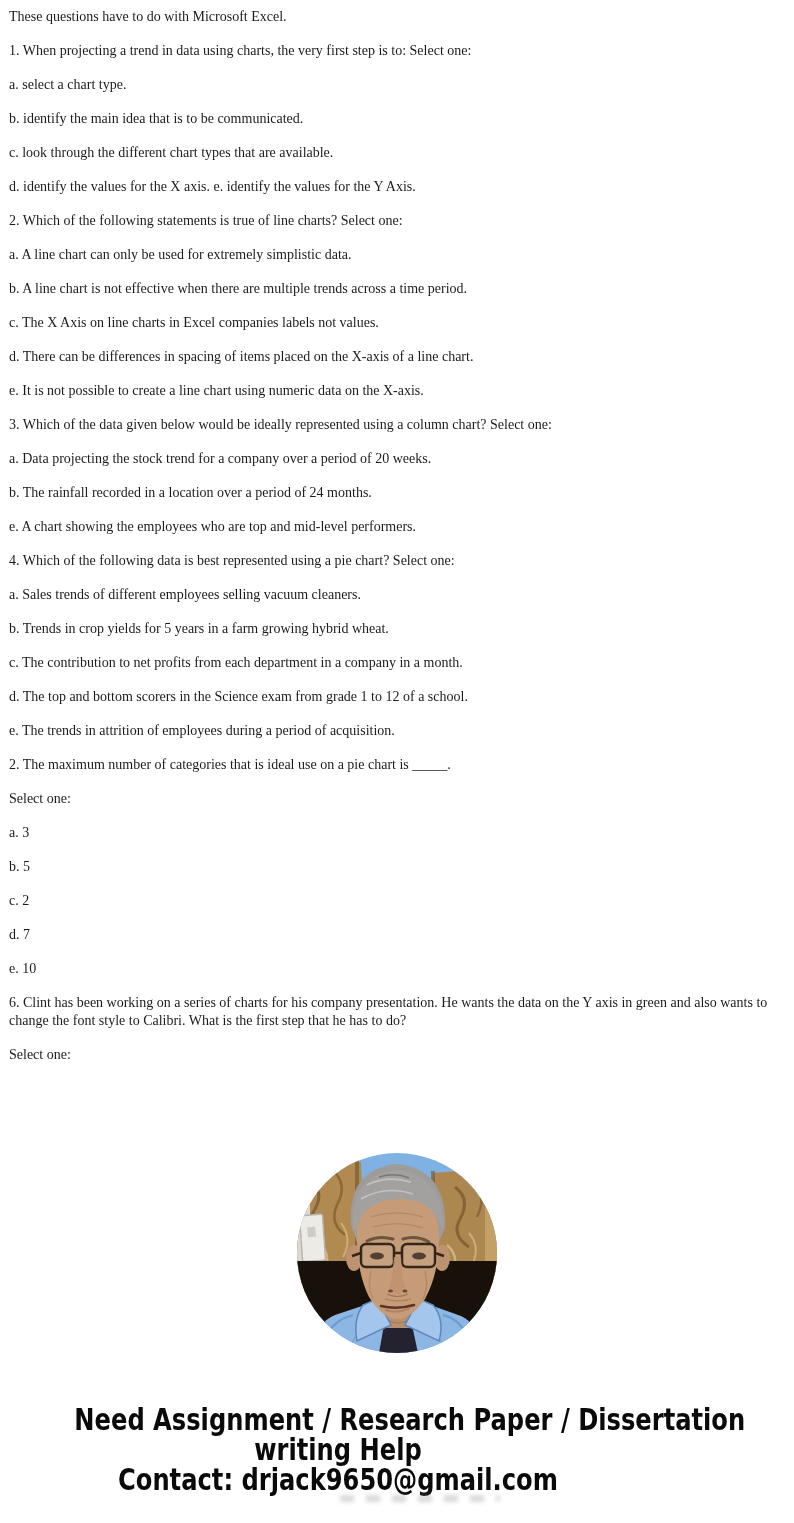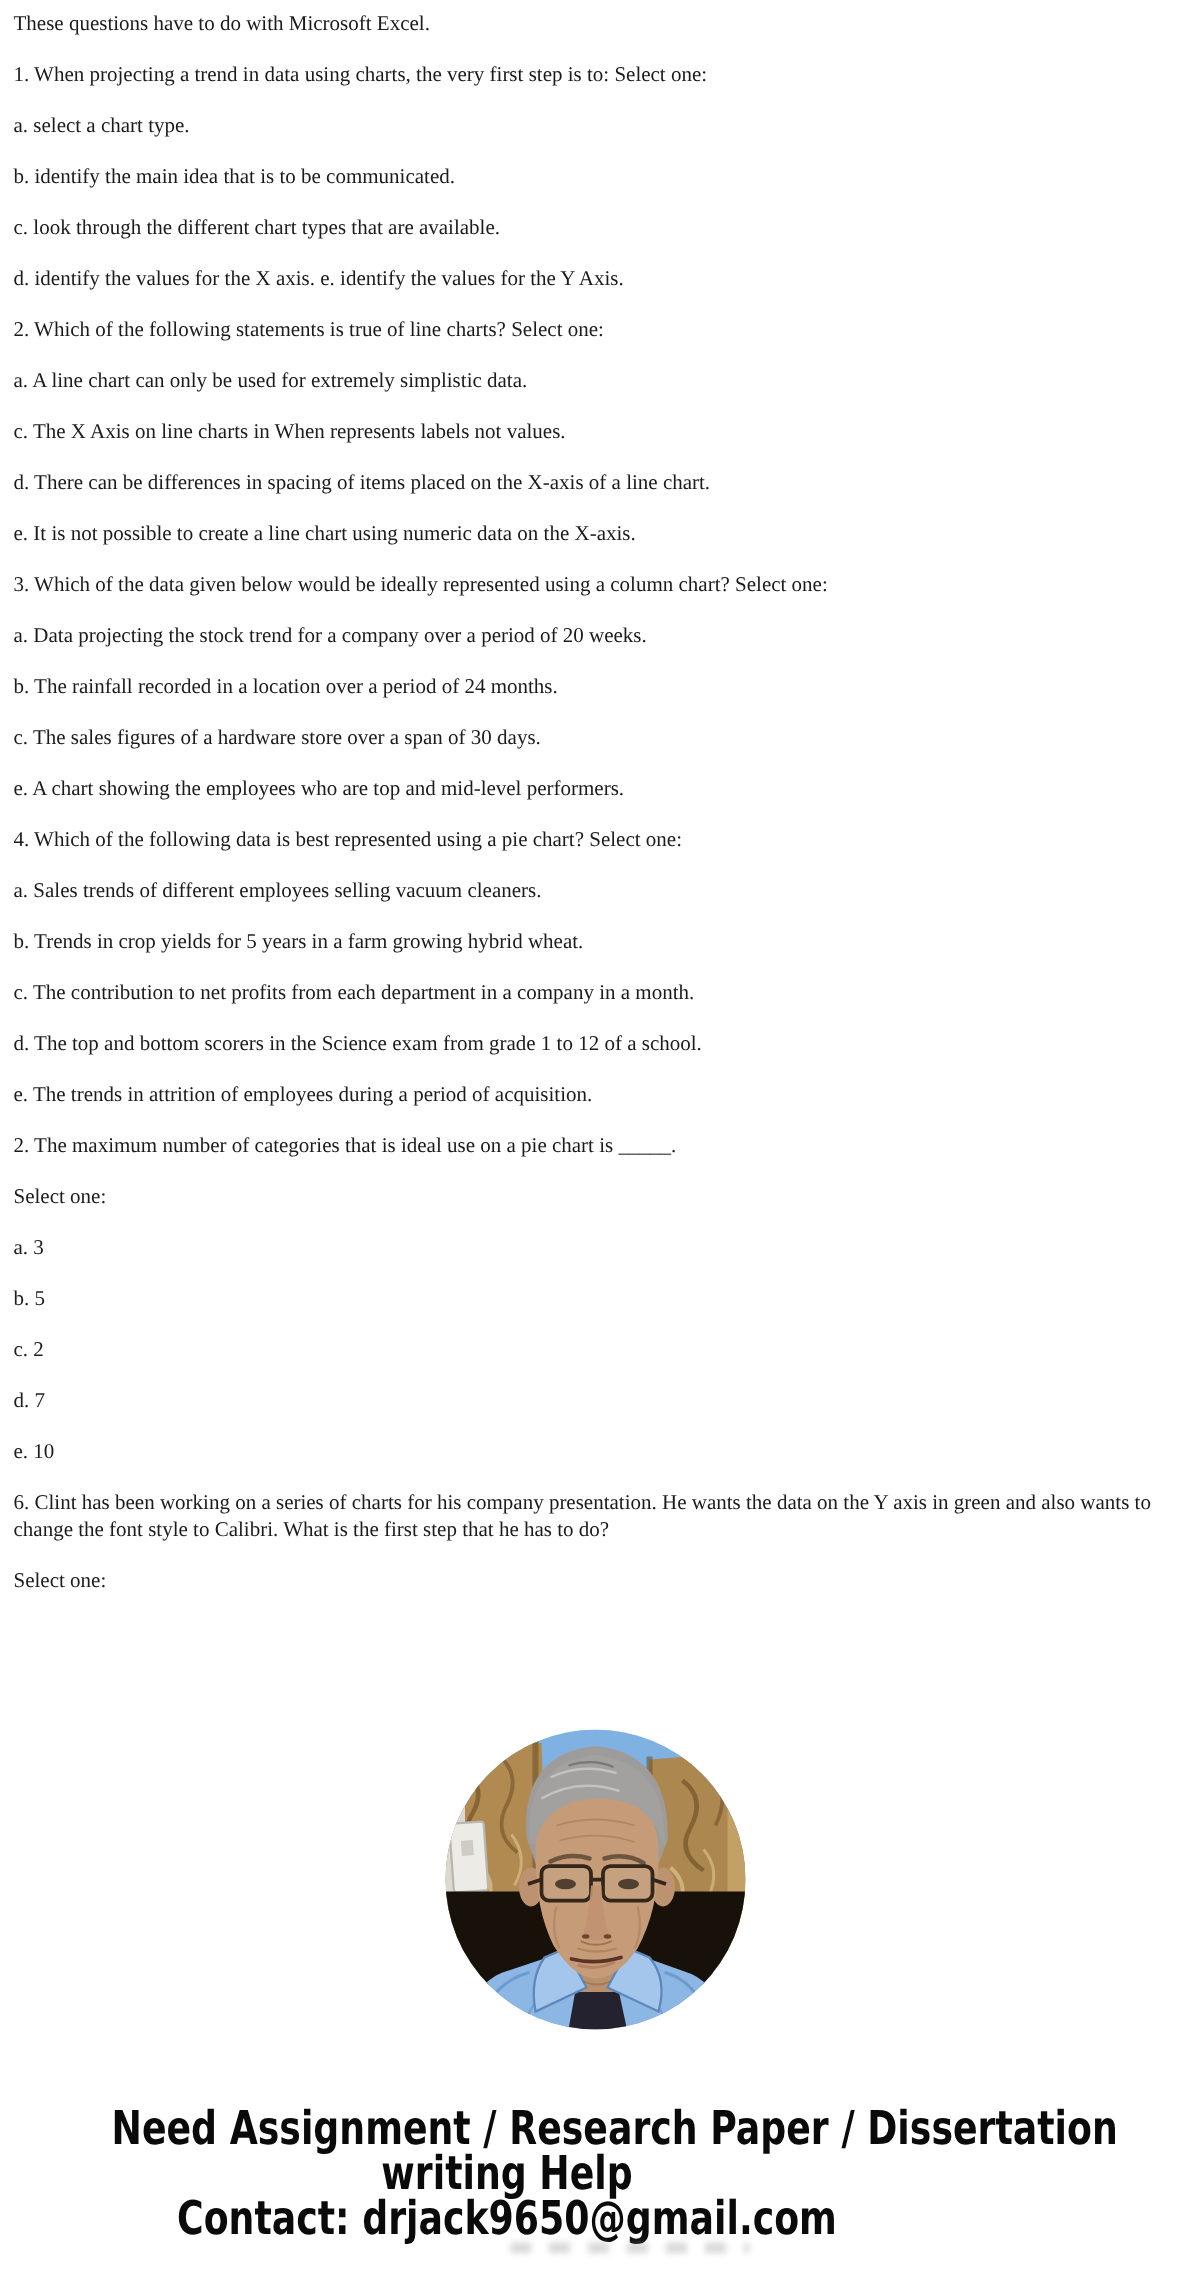--- a/index.html
+++ b/index.html
@@ -35,27 +35,27 @@
   <div class="doc">
 
   <p>These questions have to do with Microsoft Excel.</p>
       <p>1. When projecting a trend in data using charts, the very first step is to: Select one:</p>
       <p>a. select a chart type.</p>
       <p>b. identify the main idea that is to be communicated.</p>
       <p>c. look through the different chart types that are available.</p>
       <p>d. identify the values for the X axis. e. identify the values for the Y Axis.</p>
       <p>2. Which of the following statements is true of line charts? Select one:</p>
       <p>a. A line chart can only be used for extremely simplistic data.</p>
-      <p>c. The X Axis on line charts in When represents labels not values.</p>
+      <p>b. A line chart is not effective when there are multiple trends across a time period.</p>
+      <p>c. The X Axis on line charts in Excel companies labels not values.</p>
       <p>d. There can be differences in spacing of items placed on the X-axis of a line chart.</p>
       <p>e. It is not possible to create a line chart using numeric data on the X-axis.</p>
       <p>3. Which of the data given below would be ideally represented using a column chart? Select one:</p>
       <p>a. Data projecting the stock trend for a company over a period of 20 weeks.</p>
       <p>b. The rainfall recorded in a location over a period of 24 months.</p>
-      <p>c. The sales figures of a hardware store over a span of 30 days.</p>
       <p>e. A chart showing the employees who are top and mid-level performers.</p>
       <p>4. Which of the following data is best represented using a pie chart? Select one:</p>
       <p>a. Sales trends of different employees selling vacuum cleaners.</p>
       <p>b. Trends in crop yields for 5 years in a farm growing hybrid wheat.</p>
       <p>c. The contribution to net profits from each department in a company in a month.</p>
       <p>d. The top and bottom scorers in the Science exam from grade 1 to 12 of a school.</p>
       <p>e. The trends in attrition of employees during a period of acquisition.</p>
       <p>2. The maximum number of categories that is ideal use on a pie chart is _____.</p>
       <p>Select one:</p>
       <p>a. 3</p>

